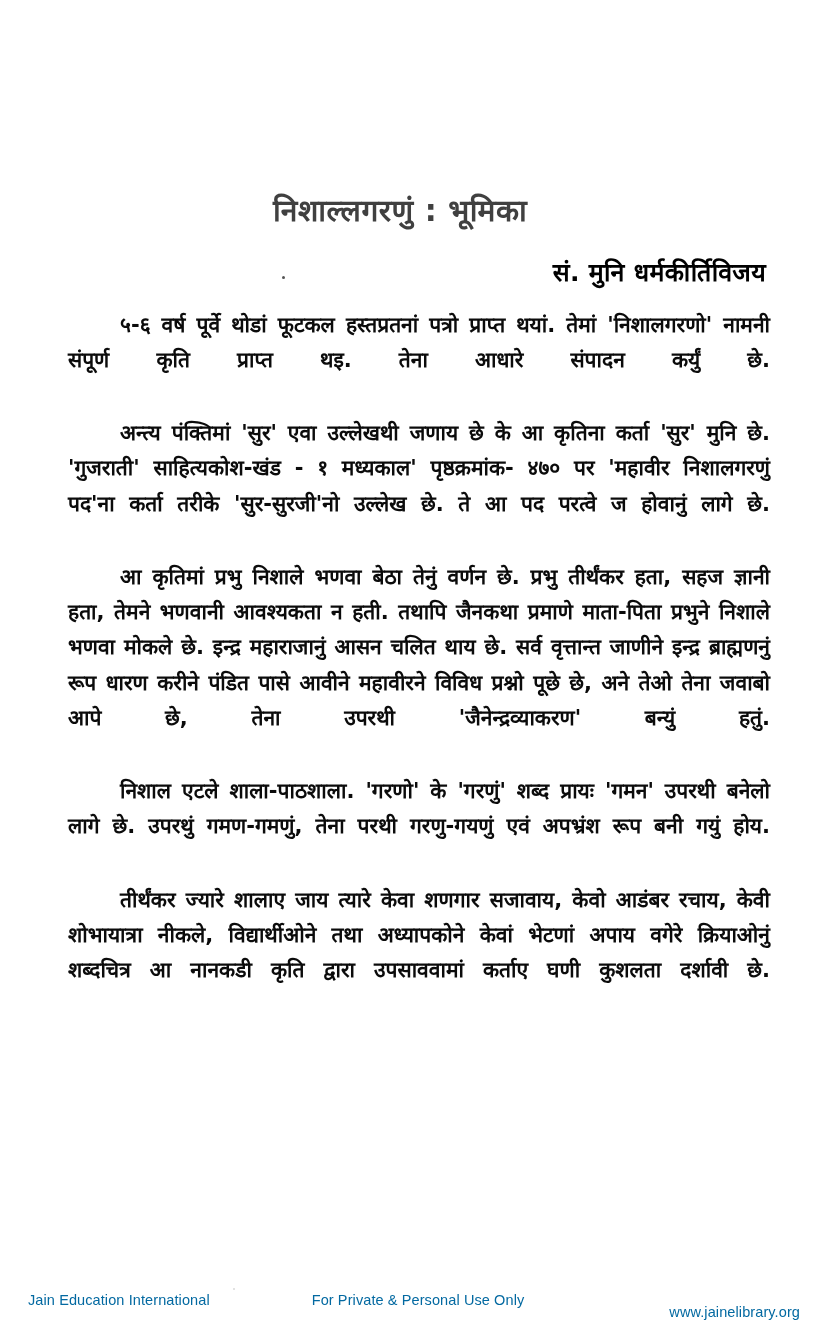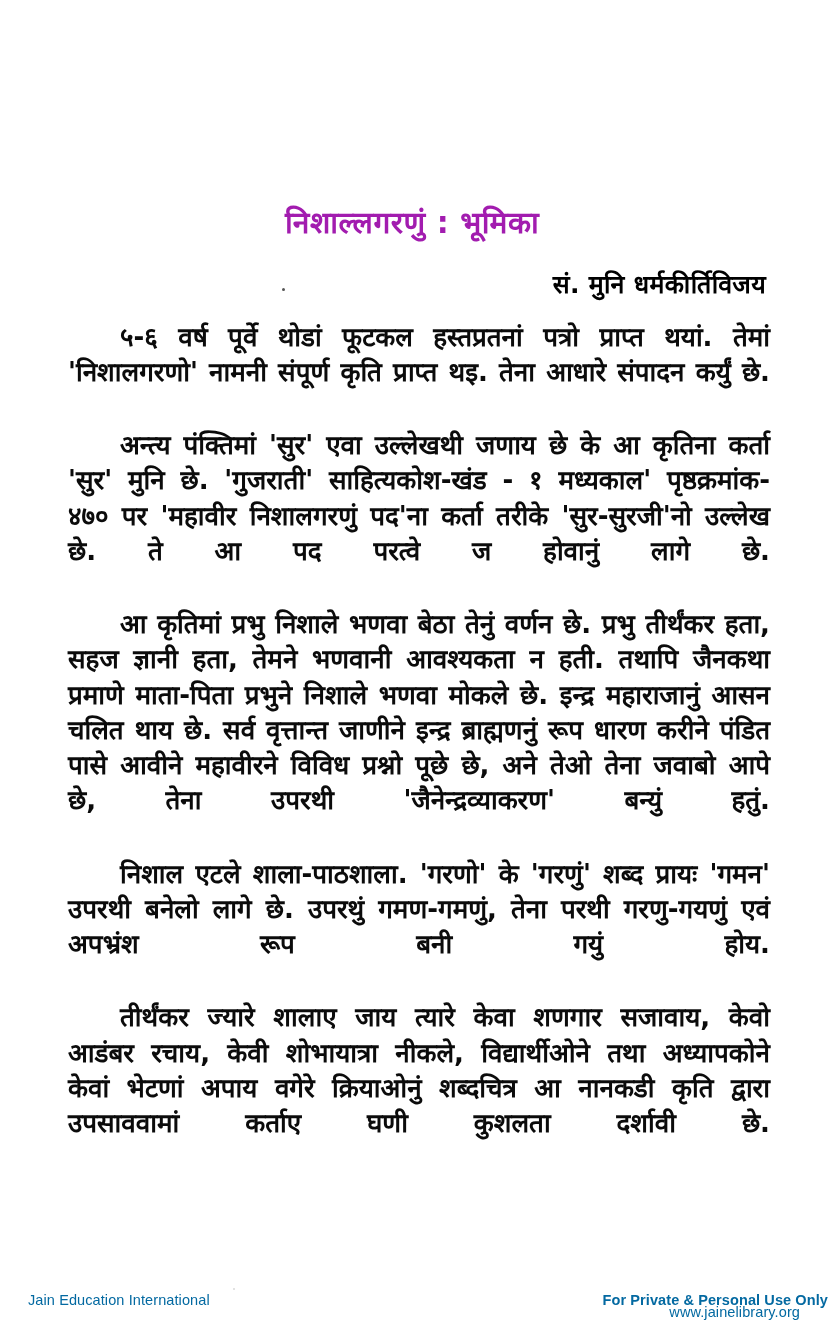--- a/index.html
+++ b/index.html
@@ -26,27 +26,27 @@
   
   .content {
     position: absolute;
     left: 68px;
     top: 0;
     width: 702px;   
     height: 1248px;
   }
 
   .doc-title {
-    margin: 12px;
+    margin: 0;
     padding-top: 192px;
     font-family: "DejaVu Sans", sans-serif;
     font-size: 30px;
     font-weight: 700;
     letter-spacing: 0.5px;
-    color: #a21caf;
+    color: #404040;
     text-align: left;
     padding-left: 205px;
     line-height: 1.25;
   }
 
   .byline-row {
     margin-top: 24px;
     padding-left: 205px;
     position: relative;
     height: 34px;
@@ -71,21 +71,21 @@
     letter-spacing: 0.3px;
   }
 
   .body-text {
     margin-top: 20px;
   }
 
   .para {
     margin: 0 0 3px 0;
     font-family: "DejaVu Sans", sans-serif;
-    font-size: 26px;
+    font-size: 21px;
     font-weight: 600;
     line-height: 35.2px;
     color: #0b0b0b;
     text-align: justify;
     text-justify: inter-word;
     text-indent: 52px;
     word-spacing: 1.2px;
     -webkit-font-smoothing: none;
   }
   .para:last-child { margin-bottom: 0; }
@@ -113,23 +113,22 @@
     position: absolute;
     left: 28px;
     top: 0;
     white-space: nowrap;
   }
   .footer-center {
     position: absolute;
     left: 8px;
     right: 0;
     top: 0;
-    text-align: right;
+    text-align: center;
     white-space: nowrap;
-    font-weight: bold;
   }
   .footer-right {
     position: absolute;
     right: 28px;
     top: 0;
     white-space: nowrap;
     margin-top: 12px;
   }
   .stray-mark {
     position: absolute;

